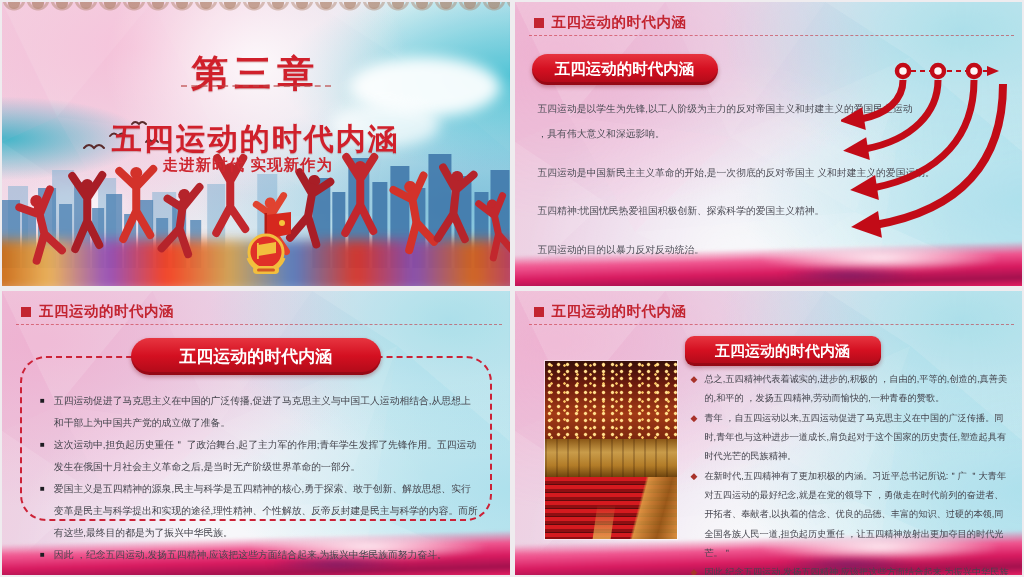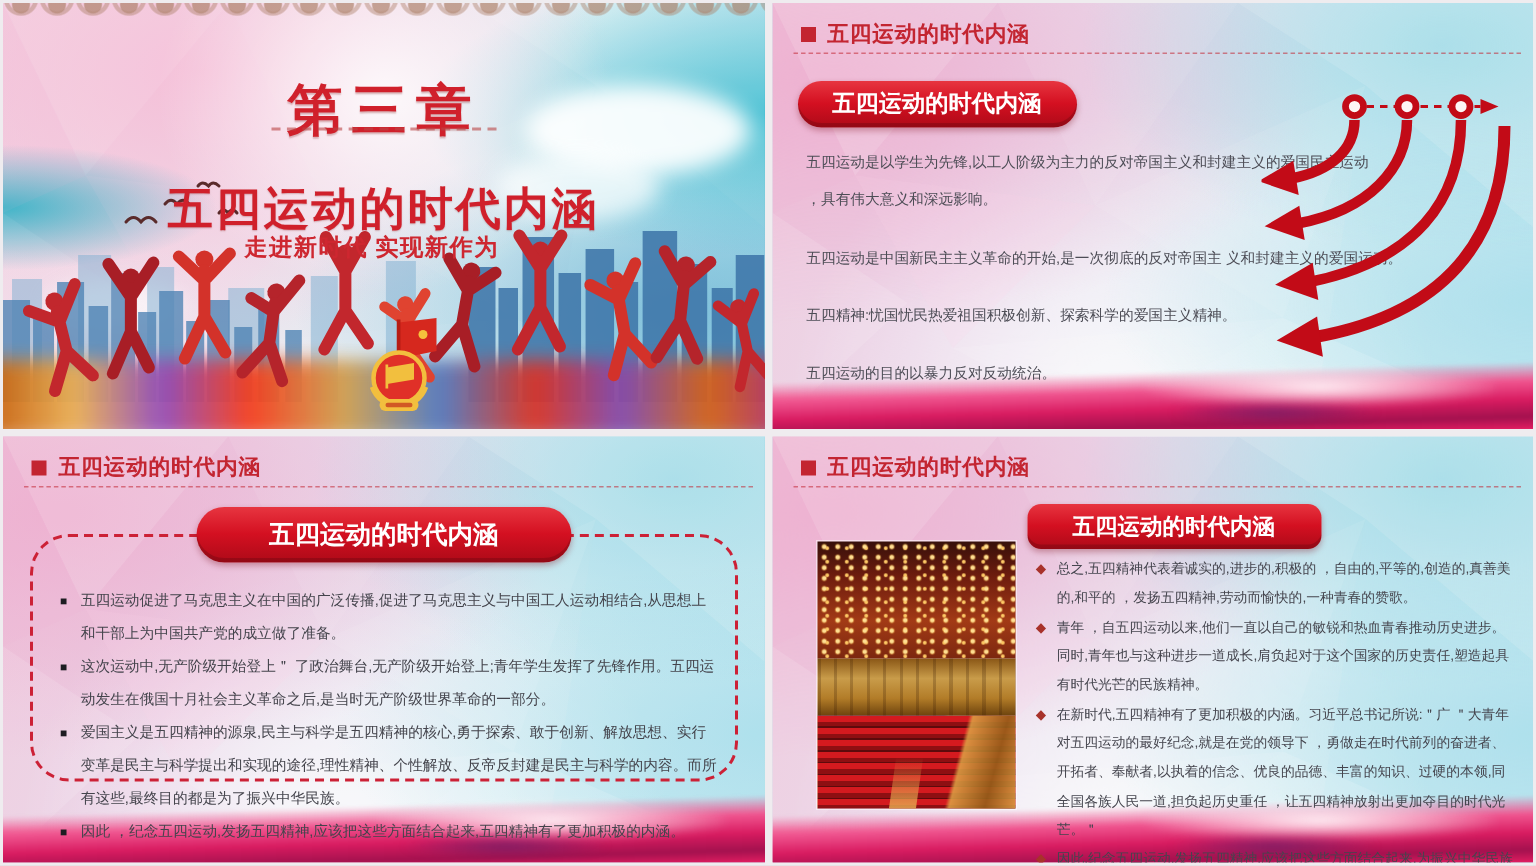--- a/index.html
+++ b/index.html
@@ -58,21 +58,21 @@
   .rb-purple{position:absolute;right:20%;bottom:3px;width:28%;height:16px;filter:blur(3px);
     background:radial-gradient(ellipse,rgba(74,36,110,.6),transparent 70%);}
 
   
   .slide1{background:
     radial-gradient(ellipse at 50% 22%,rgba(255,255,255,.85) 0%,rgba(255,255,255,0) 42%),
     radial-gradient(ellipse at 0% 48%,rgba(34,176,196,.85) 0%,rgba(34,176,196,0) 20%),
     radial-gradient(ellipse at 100% 26%,rgba(60,188,208,.9) 0%,rgba(60,188,208,0) 32%),
     radial-gradient(ellipse at 88% 72%,rgba(74,158,200,.55) 0%,transparent 40%),
     radial-gradient(ellipse at 26% 16%,rgba(245,188,214,.9) 0%,rgba(245,188,214,0) 52%),
-    linear-gradient(115deg,#f2d2e2 0%,#efe2ec 35%,#e0f0f4 62%,#9fd9e6 100%); font-family: Liberation Serif, serif;}
+    linear-gradient(115deg,#f2d2e2 0%,#efe2ec 35%,#e0f0f4 62%,#9fd9e6 100%);}
   .lace{position:absolute;top:0;left:0;right:0;height:14px;z-index:6;opacity:.8;background-repeat:repeat-x;
     background-image:
       radial-gradient(circle at 12px 1px,rgba(172,128,104,.85) 5.5px,transparent 6.5px),
       radial-gradient(circle at 12px -3px,transparent 8px,rgba(172,128,104,.55) 9px,rgba(172,128,104,.55) 11px,transparent 12px);
     background-size:24px 14px;}
   .cloud{position:absolute;border-radius:50%;background:rgba(255,255,255,.92);filter:blur(7px);z-index:1;}
   .t-chapter{position:absolute;top:22px;left:0;right:0;text-align:center;color:#d0202b;font-size:37px;font-weight:bold;letter-spacing:6px;z-index:7;text-shadow:0 1px 1px rgba(120,0,0,.25);}
   .t-div{position:absolute;top:83px;left:50%;transform:translateX(-50%);width:150px;border-top:2px dashed rgba(187,70,70,.6);z-index:7;}
   .t-main{position:absolute;top:92px;left:0;right:0;text-align:center;color:#d0202b;font-size:30px;font-weight:bold;letter-spacing:2px;z-index:7;text-shadow:0 1px 1px rgba(120,0,0,.25);}
   .t-sub{position:absolute;top:137px;left:0;right:16px;text-align:center;color:#ce2730;font-size:15.5px;font-weight:bold;letter-spacing:1px;z-index:7;}
@@ -309,29 +309,29 @@
     <div class="pt-box"></div>
     <div class="banner b-points">五四运动的时代内涵</div>
 
     <ul class="pt-list">
       <li>
         <span class="mk">■</span>
         <span class="tx">五四运动促进了马克思主义在中国的广泛传播,促进了马克思主义与中国工人运动相结合,从思想上和干部上为中国共产党的成立做了准备。</span>
         </li>
       <li>
         <span class="mk">■</span>
-        <span class="tx">这次运动中,无产阶级开始登上＂ 了政治舞台,无产阶级开始登上;青年学生发挥了先锋作用。五四运动发生在俄国十月社会主义革命之后,是当时无产阶级世界革命的一部分。</span>
+        <span class="tx">这次运动中,担负起历史重任＂ 了政治舞台,起了主力军的作用;青年学生发挥了先锋作用。五四运动发生在俄国十月社会主义革命之后,是当时无产阶级世界革命的一部分。</span>
         </li>
       <li>
         <span class="mk">■</span>
         <span class="tx">爱国主义是五四精神的源泉,民主与科学是五四精神的核心,勇于探索、敢于创新、解放思想、实行变革是民主与科学提出和实现的途径,理性精神、个性解放、反帝反封建是民主与科学的内容。而所有这些,最终目的都是为了振兴中华民族。</span>
         </li>
       <li>
         <span class="mk">■</span>
-        <span class="tx">因此 ，纪念五四运动,发扬五四精神,应该把这些方面结合起来,五四精神有了更加积极的内涵。</span>
+        <span class="tx">因此 ，纪念五四运动,发扬五四精神,应该把这些方面结合起来,为振兴中华民族而努力奋斗。</span>
         </li>
     </ul>
 
     <div class="ribbon">
       <i class="rb-b"></i>
         <i class="rb-a"></i>
         <i class="rb-glow"></i>
         <i class="rb-purple"></i>
     </div>
   </section>
@@ -356,21 +356,21 @@
       </div>
     </div>
 
     <ul class="sp-list">
       <li>
         <span class="mk">◆</span>
         <span class="tx">总之,五四精神代表着诚实的,进步的,积极的 ，自由的,平等的,创造的,真善美的,和平的 ，发扬五四精神,劳动而愉快的,一种青春的赞歌。</span>
         </li>
       <li>
         <span class="mk">◆</span>
-        <span class="tx">青年 ，自五四运动以来,他们一直以自己的敏锐和热血青春推动历史进步。同时,青年也与这种进步一道成长,肩负起对于这个国家的历史责任,塑造起具有时代光芒的民族精神。</span>
+        <span class="tx">青年 ，自五四运动以来,五四运动促进了马克思主义在中国的广泛传播。同时,青年也与这种进步一道成长,肩负起对于这个国家的历史责任,塑造起具有时代光芒的民族精神。</span>
         </li>
       <li>
         <span class="mk">◆</span>
         <span class="tx">在新时代,五四精神有了更加积极的内涵。习近平总书记所说:＂广 ＂大青年对五四运动的最好纪念,就是在党的领导下 ，勇做走在时代前列的奋进者、开拓者、奉献者,以执着的信念、优良的品德、丰富的知识、过硬的本领,同全国各族人民一道,担负起历史重任 ，让五四精神放射出更加夺目的时代光芒。＂</span>
         </li>
       <li>
         <span class="mk">◆</span>
         <span class="tx">因此,纪念五四运动,发扬五四精神,应该把这些方面结合起来,为振兴中华民族而努力奋斗。</span>
         </li>
     </ul>

